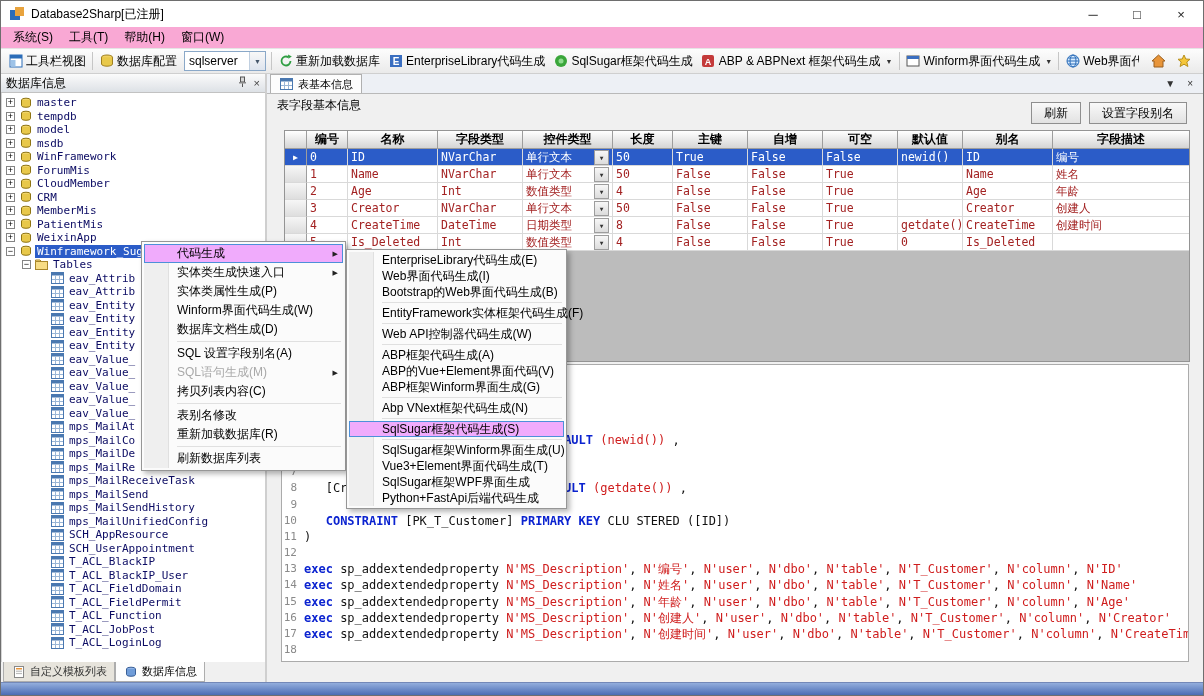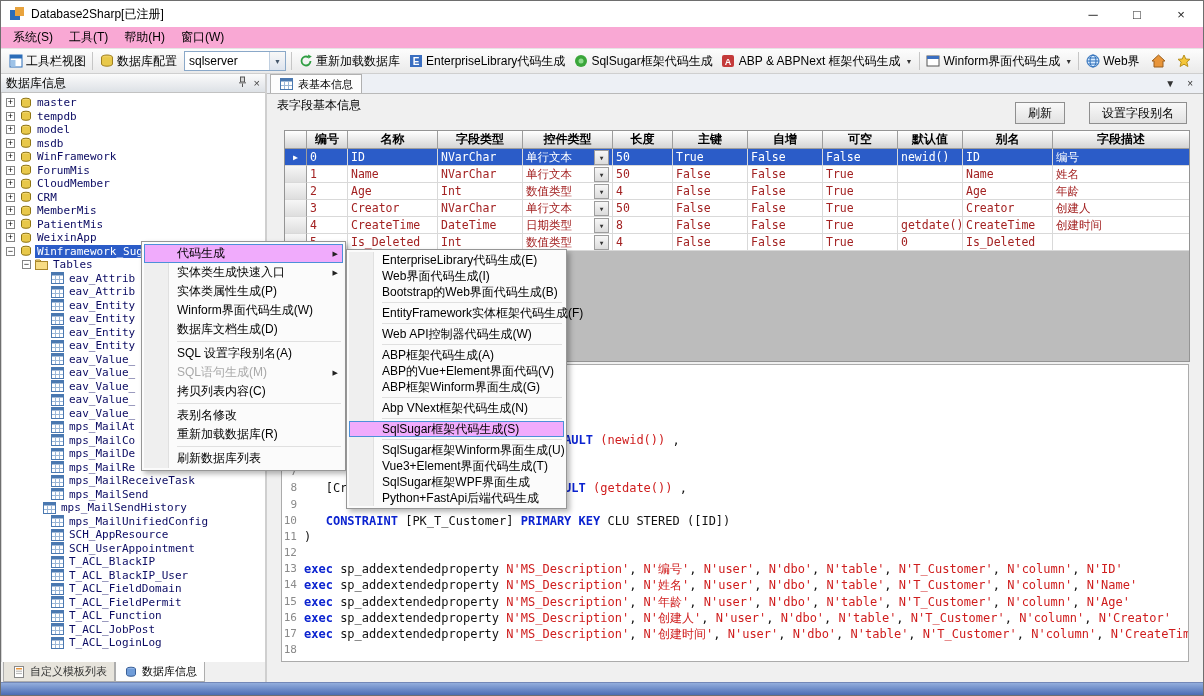--- a/index.html
+++ b/index.html
@@ -19,21 +19,21 @@
 .menu-item{padding:2px 8px;color:#000;}
 
 
 .toolbar{height:26px;flex:none;display:flex;align-items:center;background:linear-gradient(#fdfdfd,#eaeaea);border-top:1px solid #e5e5e5;border-bottom:1px solid #cfcfcf;font-size:12px;}
 #toolbar-items{display:flex;align-items:center;flex:1;min-width:0;overflow:hidden;padding-left:3px;}
 #toolbar-right{display:flex;align-items:center;gap:2px;padding:0 8px;flex:none;}
 .tbtn{display:flex;align-items:center;gap:3px;padding:0 4px;height:22px;white-space:nowrap;color:#000;flex:none;}
 .ticon{display:inline-flex;width:15px;height:14px;align-items:center;justify-content:center;flex:none;}
 .tdrop{font-size:7px;color:#333;margin-left:2px;}
 .tsep{width:1px;height:18px;background:#c6c6c6;margin:0 2px;flex:none;}
-.tcombo{width:102px;height:20px;border:1px solid #8aa8c8;background:#fff;display:flex;align-items:center;padding-left:4px;flex:none;margin:0 3px;}
+.tcombo{width:82px;height:20px;border:1px solid #8aa8c8;background:#fff;display:flex;align-items:center;padding-left:4px;flex:none;margin:0 3px;}
 .tcombo-val{font-size:12px;}
 .tcombo .arrow{margin-left:auto;width:16px;height:18px;border-left:1px solid #c0cfe0;background:linear-gradient(#f8f8f8,#dde4ee);display:flex;align-items:center;justify-content:center;font-size:7px;color:#44566a;}
 
 
 .main{flex:1;display:flex;min-height:0;background:#f0f0f0;}
 .left-panel{width:266px;flex:none;display:flex;flex-direction:column;border-right:2px solid #cfcfcf;background:#f0f0f0;}
 .lp-header{height:19px;flex:none;display:flex;align-items:center;padding:0 5px;font-size:12px;background:linear-gradient(#fbfbfb,#dde1e6);border-bottom:1px solid #c2c2c2;}
 .lp-icons{margin-left:auto;display:flex;gap:6px;align-items:center;font-size:11px;color:#444;}
 .tree{flex:1;background:#fff;overflow:hidden;font-family:"DejaVu Sans Mono","Liberation Mono",monospace;font-size:11px;color:#0b0b63;padding-top:3px;border-left:1px solid #d6d6d6;}
 .tree-row{height:13.5px;display:flex;align-items:center;white-space:nowrap;}
@@ -46,21 +46,21 @@
 .lp-tab{display:flex;align-items:center;gap:4px;padding:0 7px;font-size:11px;border:1px solid #adadad;border-top:none;background:#e7e4dc;color:#333;}
 .lp-tab.active{background:#fdfdfd;color:#000;}
 
 
 .right-panel{flex:1;display:flex;flex-direction:column;min-width:0;}
 .doc-tabstrip{height:20px;flex:none;display:flex;align-items:flex-end;background:#edf0f5;border-bottom:1px solid #b9b9b9;padding-left:3px;}
 .doc-tab{display:flex;align-items:center;gap:4px;height:19px;padding:0 8px;font-size:11px;background:#fdfdfd;border:1px solid #b0b0b0;border-bottom:none;color:#000;}
 .doc-tab-icons{margin-left:auto;display:flex;gap:12px;padding-right:10px;font-size:10px;color:#333;align-items:center;height:100%;}
 .content{flex:1;position:relative;background:#f0f0f0;min-height:0;overflow:hidden;}
 .group-title{position:absolute;left:10px;top:3px;font-size:12px;color:#000;}
-.btn-row{position:absolute;top:8px;right:16px;display:flex;gap:24px;padding-left:12px;}
+.btn-row{position:absolute;top:8px;right:16px;display:flex;gap:8px;padding-left:12px;}
 .xbtn{height:22px;padding:0 12px;font-size:12px;font-family:inherit;background:linear-gradient(#f9f9f9,#e2e2e2);border:1px solid #8f8f8f;color:#000;}
 
 
 .grid{position:absolute;left:17px;top:36px;width:906px;height:232px;background:#bcbcbc;border:1px solid #949494;overflow:hidden;}
 .grid-header{display:flex;height:18px;}
 .gh-cell{flex:none;background:linear-gradient(#ffffff,#d5d5d5);border-right:1px solid #9d9d9d;border-bottom:1px solid #9d9d9d;display:flex;align-items:center;justify-content:center;font-size:12px;font-weight:bold;overflow:hidden;}
 .grid-row{display:flex;height:17px;background:#fff;font-family:"DejaVu Sans Mono","Liberation Mono",monospace;font-size:11.5px;color:#a32222;}
 .grid-row.selected{background:#2b5cc8;color:#fff;}
 .g-cell{flex:none;display:flex;align-items:center;padding:0 3px;border-right:1px solid #d9d9d9;border-bottom:1px solid #d9d9d9;overflow:hidden;white-space:nowrap;}
 .row-selector{background:linear-gradient(#f6f6f6,#dedede);border-right:1px solid #9d9d9d;justify-content:center;padding:0;}
@@ -586,21 +586,21 @@
               <svg width="13" height="12">
                 <rect x="0.5" y="0.5" width="12" height="11" fill="#fff" stroke="#4a78b0"></rect>
                 <rect x="0.5" y="0.5" width="12" height="3" fill="#4a78b0"></rect>
                 <line x1="4.5" y1="3.5" x2="4.5" y2="11" stroke="#9ab6d6"></line>
                 <line x1="8.5" y1="3.5" x2="8.5" y2="11" stroke="#9ab6d6"></line>
                 <line x1="1" y1="7.5" x2="12" y2="7.5" stroke="#9ab6d6"></line>
               </svg>
             </span>
             <span class="tree-label">mps_MailSend</span>
           </div>
-          <div class="tree-row" style="padding-left: 28px;">
+          <div class="tree-row" style="padding-left: 36px;">
             <span class="indent-space"></span>
             <span class="tree-icon">
               <svg width="13" height="12">
                 <rect x="0.5" y="0.5" width="12" height="11" fill="#fff" stroke="#4a78b0"></rect>
                 <rect x="0.5" y="0.5" width="12" height="3" fill="#4a78b0"></rect>
                 <line x1="4.5" y1="3.5" x2="4.5" y2="11" stroke="#9ab6d6"></line>
                 <line x1="8.5" y1="3.5" x2="8.5" y2="11" stroke="#9ab6d6"></line>
                 <line x1="1" y1="7.5" x2="12" y2="7.5" stroke="#9ab6d6"></line>
               </svg>
             </span>

